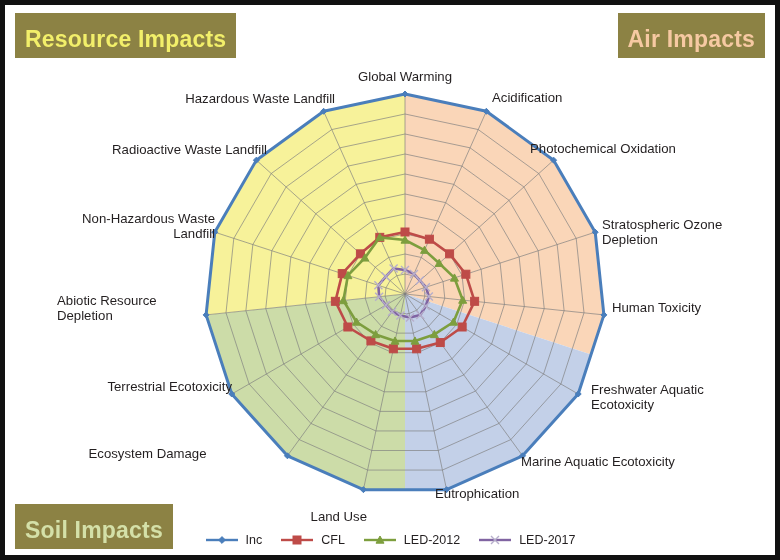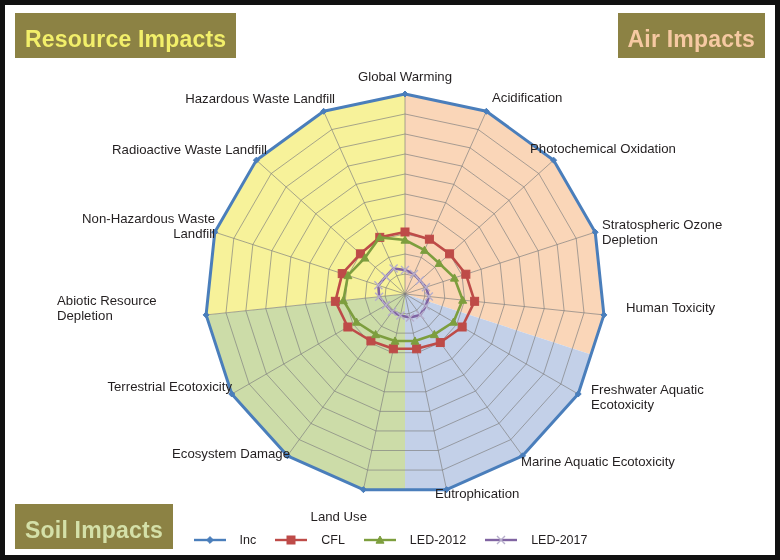--- a/index.html
+++ b/index.html
@@ -60,21 +60,21 @@
     right: 0;
     bottom: 8px;
     display: flex;
     justify-content: center;
     align-items: center;
     gap: 18px;
   }
   .legend-entry {
     display: flex;
     align-items: center;
-    gap: 12px;
+    gap: 6px;
     font-size: 12.5px;
     color: #231f20;
   }
   .legend-entry .lg-swatch { display: block; }
   .legend-entry .lg-text { padding-left: 1px; }
 </style>
 </head>
 <body>
 
 <div id="app">
@@ -188,27 +188,27 @@
         </g>
       </svg>
   </div>
 
   <div id="axis-label-layer">
       <div class="axis-label" style="top: 64px; left: 0px; width: 800px; text-align: center;">Global Warming</div>
       <div class="axis-label" style="top: 85px; left: 487px; text-align: left;">Acidification</div>
       <div class="axis-label" style="top: 136px; left: 525px; text-align: left;">Photochemical Oxidation</div>
       <div class="axis-label" style="top: 212px; left: 597px; text-align: left;">Stratospheric Ozone
 Depletion</div>
-      <div class="axis-label" style="top: 295px; left: 607px; text-align: left; margin-left: 14px;">Human Toxicity</div>
+      <div class="axis-label" style="top: 295px; left: 607px; text-align: left;">Human Toxicity</div>
       <div class="axis-label" style="top: 377px; left: 586px; text-align: left;">Freshwater Aquatic
 Ecotoxicity</div>
       <div class="axis-label" style="top: 449px; left: 516px; text-align: right;">Marine Aquatic Ecotoxicity</div>
       <div class="axis-label" style="top: 481px; left: 430px; text-align: center;">Eutrophication</div>
       <div class="axis-label" style="top: 504px; left: 0px; width: 362px; text-align: right;">Land Use</div>
-      <div class="axis-label" style="top: 441px; left: 0px; width: 285px; text-align: right;">Ecosystem Damage</div>
+      <div class="axis-label" style="top: 441px; left: 0px; width: 285px; text-align: center;">Ecosystem Damage</div>
       <div class="axis-label" style="top: 374px; left: 0px; width: 227px; text-align: right;">Terrestrial Ecotoxicity</div>
       <div class="axis-label" style="top: 288px; left: 12px; width: 196px; text-align: left; margin-left: 40px;">Abiotic Resource
 Depletion</div>
       <div class="axis-label" style="top: 206px; left: 0px; width: 210px; text-align: right;">Non-Hazardous Waste
 Landfill</div>
       <div class="axis-label" style="top: 137px; left: 0px; width: 262px; text-align: right;">Radioactive Waste Landfill</div>
       <div class="axis-label" style="top: 86px; left: 0px; width: 330px; text-align: right;">Hazardous Waste Landfill</div>
     </div>
 
   <div class="corner-badge badge-resource">Resource Impacts</div>

